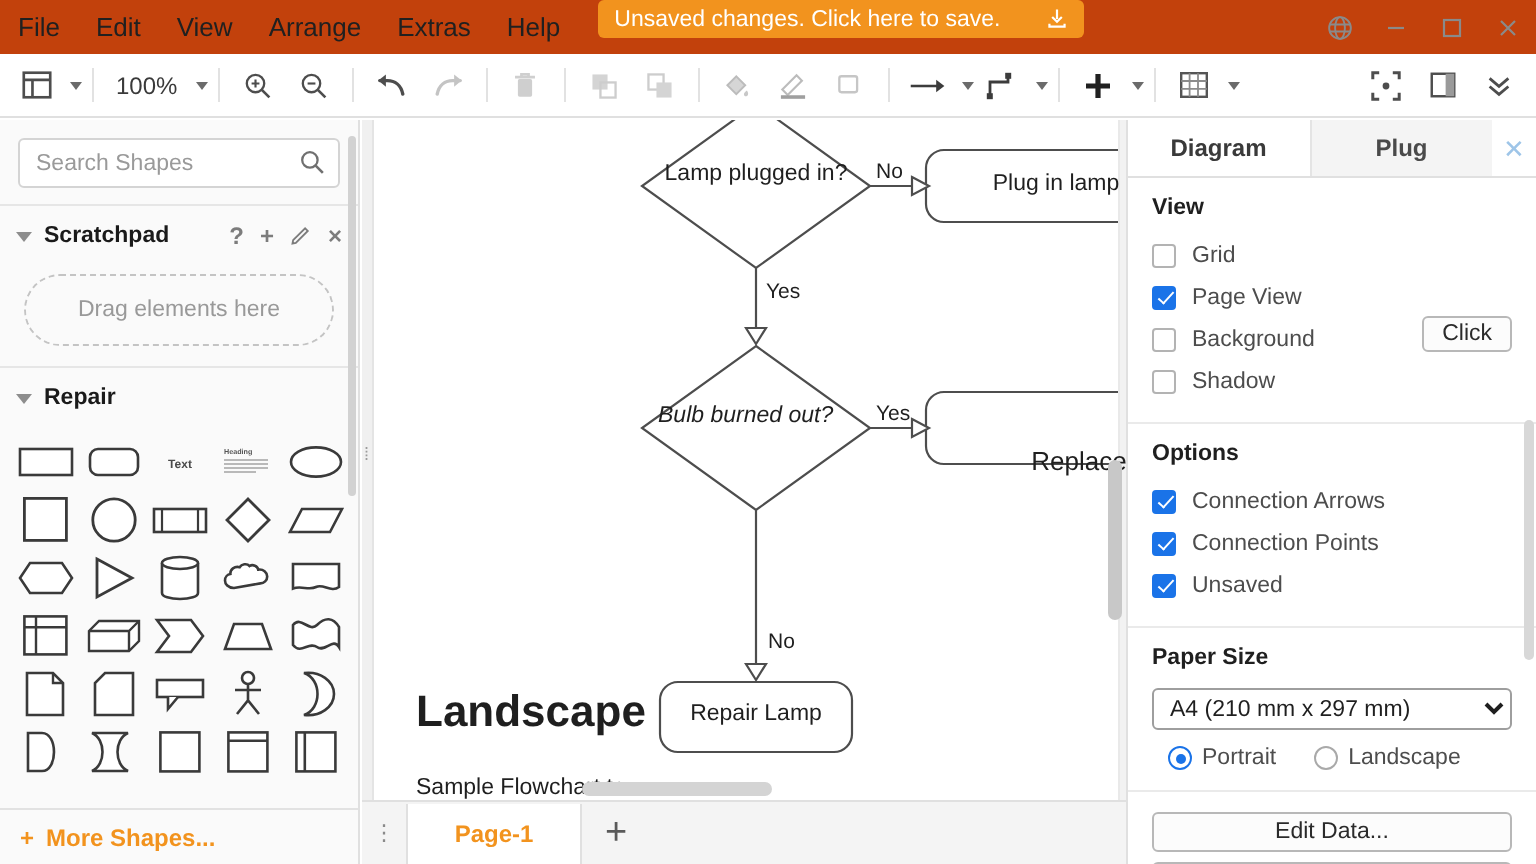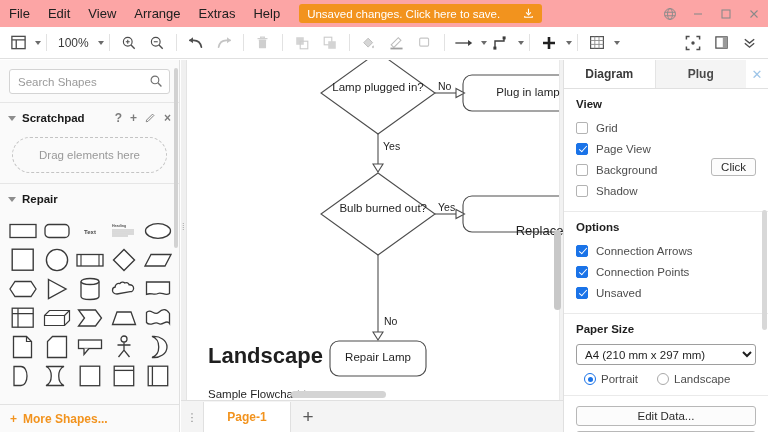--- a/index.html
+++ b/index.html
@@ -5,22 +5,22 @@
   html,body{margin:0;padding:0;}
   body{
     width:768px;height:432px;overflow:hidden;
     font-family:"Liberation Sans",sans-serif;
     font-size:12px;color:#303030;background:#ffffff;
     -webkit-font-smoothing:antialiased;
   }
   .app{position:relative;width:768px;height:432px;}
 
   
-  .menubar{position:absolute;left:0;top:0;width:768px;height:27px;background:#fca5a5;
-    border-bottom:1px solid #e8e8e8;display:flex;align-items:center;}
+  .menubar{position:absolute;left:0;top:0;width:768px;height:27px;background:#c2410c;
+    border-bottom:1px solid #e8e8e8;display:flex;align-items:flex-start;}
   .menu-item{padding:0 9px;line-height:27px;font-size:13px;color:#202020;cursor:default;}
   .save-pill{margin-left:10px;height:19px;display:flex;align-items:center;gap:23px;
     background:#f2931e;color:#fff;border-radius:3px;padding:0 8px;font-size:11.5px;cursor:pointer;}
   .save-pill svg{display:block;}
   .win-ctl{position:absolute;right:0;top:0;height:27px;display:flex;align-items:center;}
   .win-btn{width:28px;height:27px;display:flex;align-items:center;justify-content:center;color:#8a8a8a;cursor:pointer;}
 
   
   .toolbar{position:absolute;left:0;top:27px;width:768px;height:32px;background:#fff;
     border-bottom:1px solid #e0e0e0;display:flex;align-items:center;padding-left:4px;box-sizing:border-box;}
@@ -567,21 +567,21 @@
 
           <path d="M191 195 L191 272"></path>
           <path d="M186 272 L196 272 L191 280 Z" fill="#ffffff"></path>
 
           <rect x="143" y="281" width="96" height="35" rx="9" fill="#ffffff"></rect>
         </g>
       </svg>
 
       <div class="fc-txt" style="left:142px;top:20px;width:98px;text-align:center;font-size:11.5px;line-height:14px;">Lamp plugged in?</div>
       <div class="fc-txt" style="left:276px;top:26px;width:130px;text-align:center;font-size:11.5px;">Plug in lamp</div>
-      <div class="fc-txt" style="left:142px;top:141px;width:98px;text-align:right;font-size:11.5px;line-height:14px;">Bulb burned out?</div>
+      <div class="fc-txt" style="left:142px;top:141px;width:98px;text-align:left;font-size:11.5px;line-height:14px;font-style:italic;">Bulb burned out?</div>
       <div class="fc-txt" style="left:276px;top:163px;width:130px;text-align:right;font-size:13px;">Replace Bulb</div>
       <div class="fc-txt" style="left:143px;top:291px;width:96px;text-align:center;font-size:11.5px;">Repair Lamp</div>
 
       <div class="fc-txt" style="left:251px;top:20px;font-size:10.5px;">No</div>
       <div class="fc-txt" style="left:196px;top:80px;font-size:10.5px;">Yes</div>
       <div class="fc-txt" style="left:251px;top:141px;font-size:10.5px;">Yes</div>
       <div class="fc-txt" style="left:197px;top:255px;font-size:10.5px;">No</div>
 
       <div class="fc-txt fc-title" style="left:21px;top:283px;">Landscape</div>
       <div class="fc-txt fc-sub" style="left:21px;top:327px;width:125px;">Sample Flowchart to Repair Lamp.</div>

